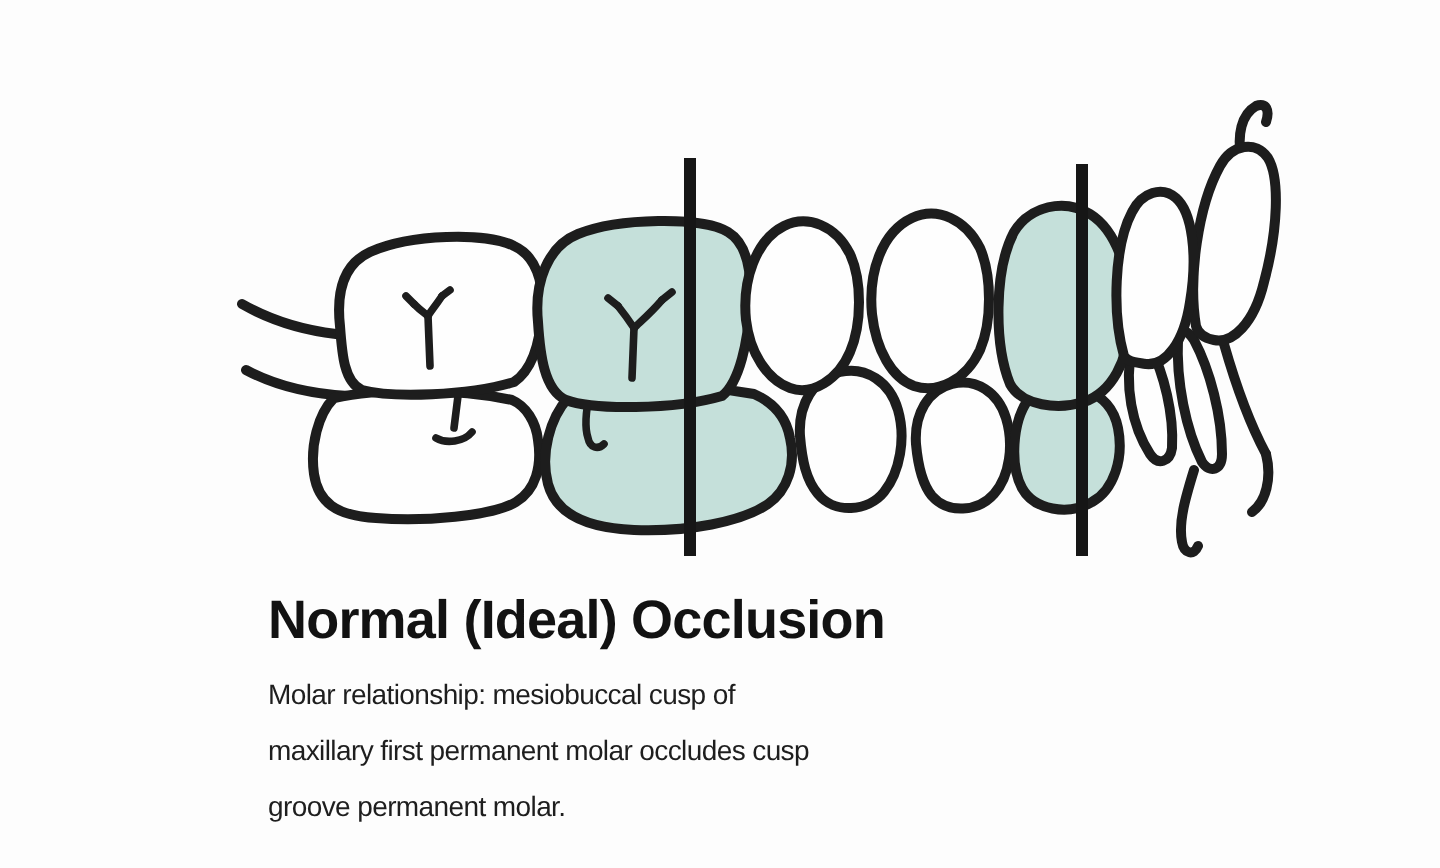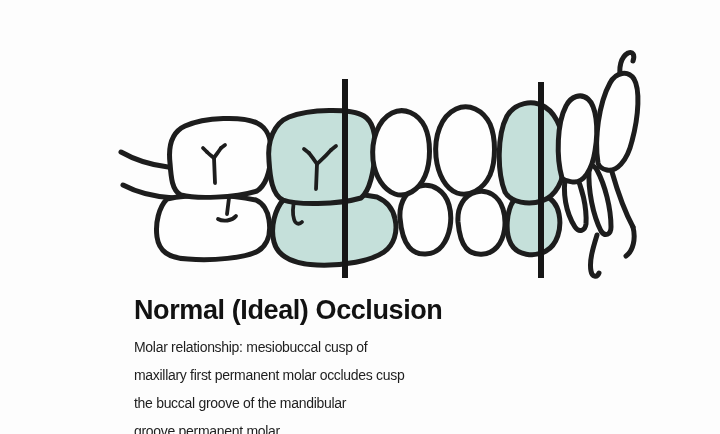--- a/index.html
+++ b/index.html
@@ -105,18 +105,17 @@
 
     <line class="refline" x1="345" y1="64" x2="345" y2="263"></line>
     <line class="refline" x1="541" y1="67" x2="541" y2="263"></line>
   </svg>
 
   <div class="caption">
     <div class="caption-title">Normal (Ideal) Occlusion</div>
     <div class="caption-body">
       <div>Molar relationship: mesiobuccal cusp of</div>
       <div>maxillary first permanent molar occludes cusp</div>
-      <div>the buccal groove of the mandibular</div>
       <div>groove permanent molar.</div>
     </div>
   </div>
 
 </div>
 
 </body></html>

